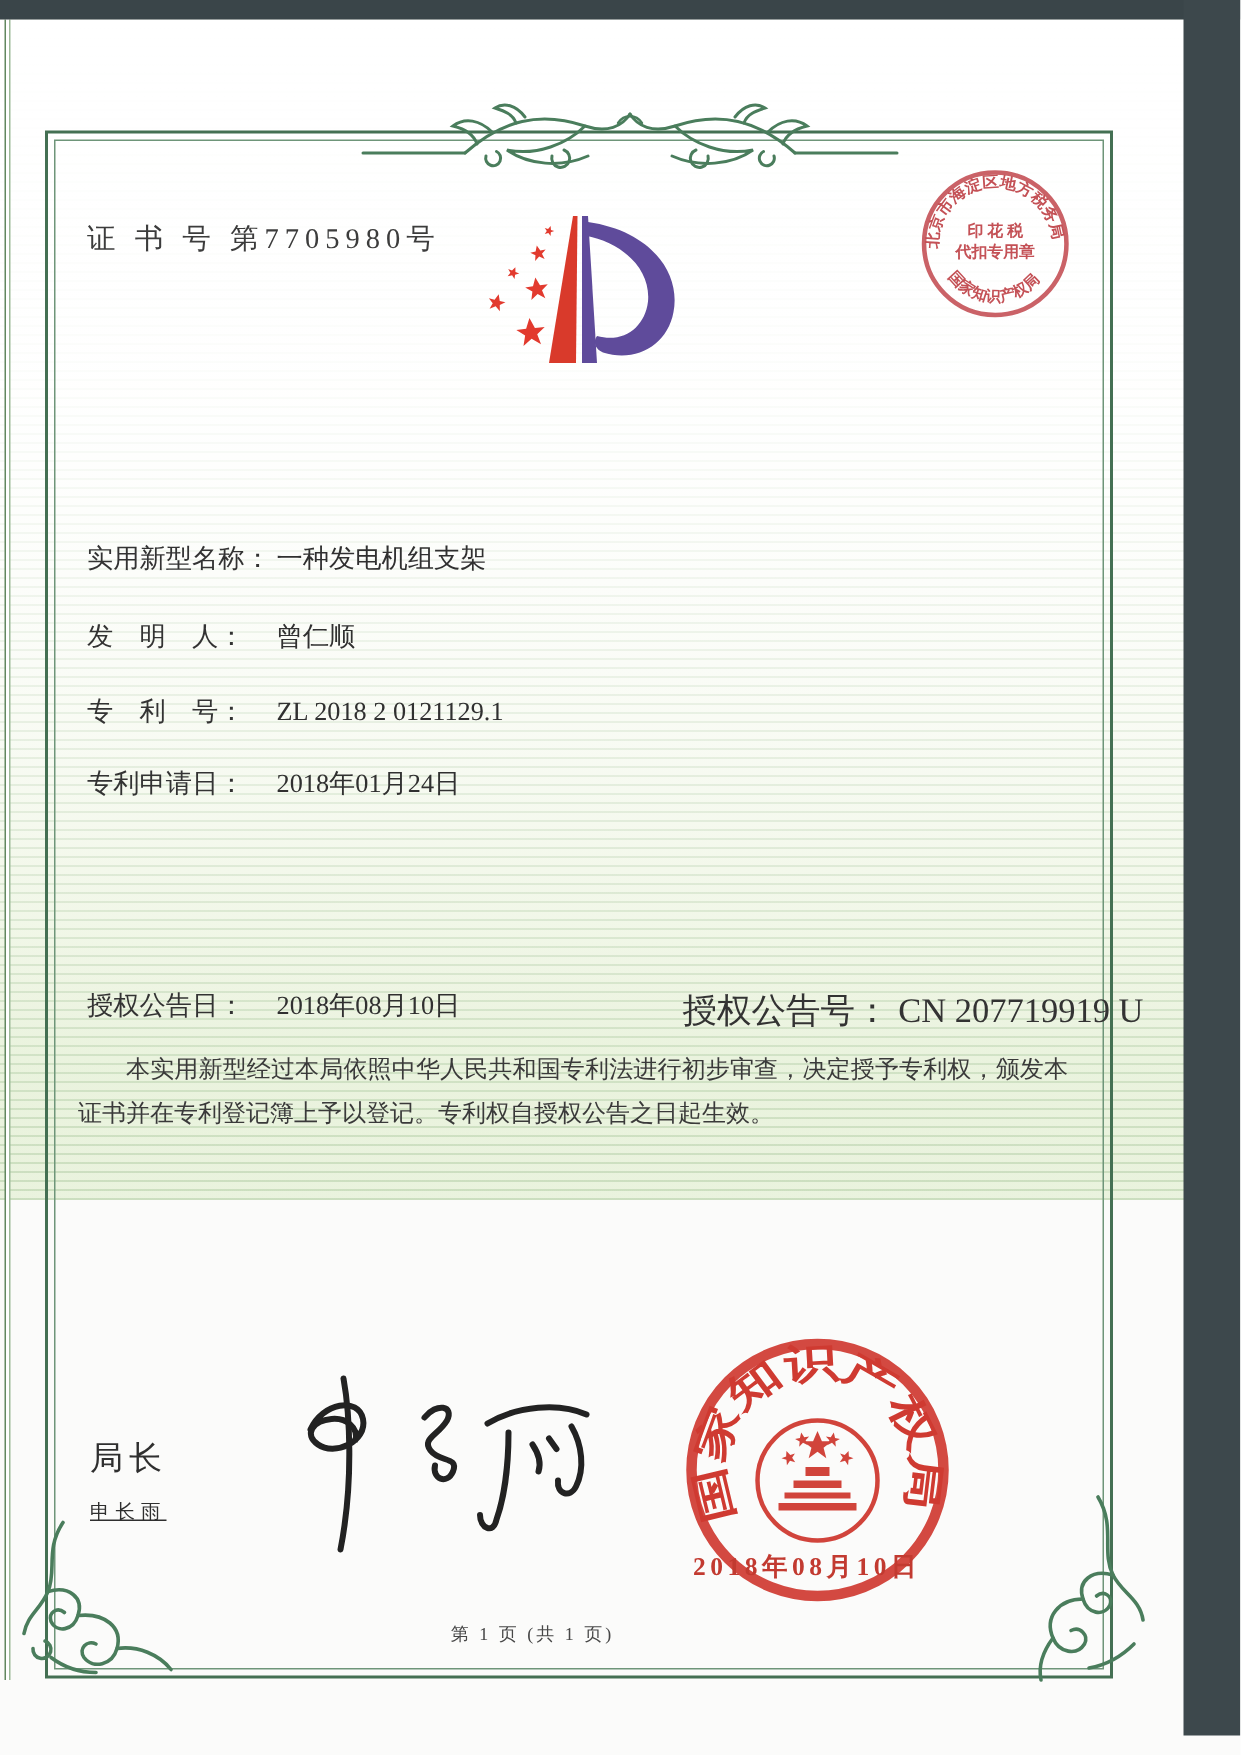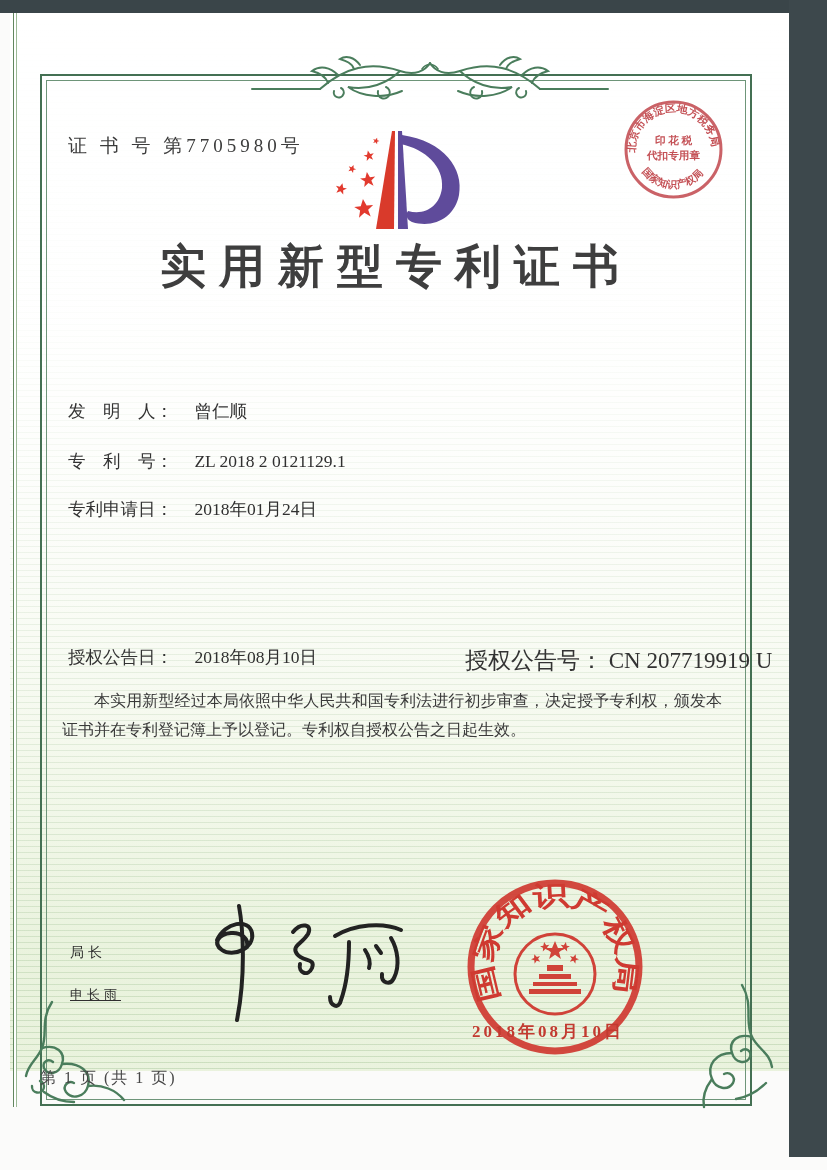--- a/index.html
+++ b/index.html
@@ -1,21 +1,21 @@
 <!DOCTYPE html>
 <html><head>
 <meta charset="utf-8">
 <style>
   html,body{margin:0;padding:0;background:#ffffff;}
   .scan{position:relative;width:827px;height:1170px;background:#fbfbfa;overflow:hidden;
         font-family:"Liberation Serif","DejaVu Serif",serif;color:#3b3b3b;}
   .edge-top{position:absolute;left:0;top:0;width:827px;height:13px;background:#3a4549;}
   .edge-right{position:absolute;left:789px;top:0;width:38px;height:1157px;background:#3d484c;}
-  .page{position:absolute;left:0;top:0;width:790px;height:1071px;
-        background:linear-gradient(180deg,#ffffff 0%,#fcfdfa 28%,#f4f8ec 52%,#ebf3dd 72%,#e3efd3 88%,#e7f1d9 100%);margin-left:10px;}
+  .page{position:absolute;left:0;top:13px;width:790px;height:787px;
+        background:linear-gradient(180deg,#ffffff 0%,#fcfdfa 28%,#f4f8ec 52%,#ebf3dd 72%,#e3efd3 88%,#e7f1d9 100%);}
   .waves{position:absolute;inset:0;
         background:repeating-linear-gradient(180deg,rgba(141,181,126,0.38) 0 1px,rgba(255,255,255,0) 1px 6px);}
   .waves-cover{position:absolute;inset:0;
         background:linear-gradient(180deg,#ffffff 0%,rgba(255,255,255,0.92) 30%,rgba(255,255,255,0.55) 60%,rgba(255,255,255,0.12) 100%);}
   .spine{position:absolute;left:3px;top:0;width:4px;height:1107px;
         background:linear-gradient(90deg,#62875f 1px,#ffffff 1px 3px,#9cba97 3px 4px);}
   .frame{position:absolute;left:30px;top:74px;width:712px;height:1032px;
         border:2px solid #44705384;border-color:#447053;box-sizing:border-box;}
   .frame-inner{position:absolute;left:4px;top:4px;right:4px;bottom:4px;border:1px solid #6e9579;}
   .cert-no{position:absolute;left:58px;top:133px;font-size:19px;letter-spacing:4px;color:#3c3c3c;}
@@ -23,29 +23,29 @@
         font-size:46px;font-weight:bold;letter-spacing:13px;color:#3e3e3e;}
   .row{position:absolute;left:58px;font-size:17.5px;color:#333;white-space:nowrap;}
   .row .lbl{display:inline-block;width:122px;}
   .row .val{color:#303030;}
   .row2{position:absolute;left:455px;font-size:23px;color:#333;white-space:nowrap;}
   .addr{white-space:normal;width:650px;line-height:28px;}
   .addr .val{display:inline;}
   .bodytext{position:absolute;left:52px;top:687px;width:660px;font-size:16px;
         line-height:28.5px;color:#3a3a3a;text-align:justify;}
   .bodytext p{margin:0;text-indent:2em;}
-  .officer-title{position:absolute;left:60px;top:944px;font-size:14px;letter-spacing:4px;color:#2f2f2f;}
+  .officer-title{position:absolute;left:60px;top:944px;font-size:22px;letter-spacing:4px;color:#2f2f2f;}
   .officer-name{position:absolute;left:60px;top:986px;font-size:13px;letter-spacing:4px;color:#2f2f2f;text-decoration:underline;}
   .signature{position:absolute;left:185px;top:900px;}
   .seal{position:absolute;left:457px;top:879px;}
   .seal-date{position:absolute;left:462px;top:1020px;font-size:17px;letter-spacing:3px;
         color:#c23a30;font-weight:bold;}
   .tax-stamp{position:absolute;left:613px;top:99px;}
-  .footer{position:absolute;left:30px;top:1068px;width:650px;
-        font-size:16px;letter-spacing:2px;color:#474747;}
+  .footer{position:absolute;left:30px;top:1068px;width:650px;text-align:center;
+        font-size:12px;letter-spacing:2px;color:#474747;}
   .ornament-top{position:absolute;left:240px;top:47px;}
   .flourish-bl{position:absolute;left:12px;top:1000px;}
   .flourish-br{position:absolute;left:686px;top:983px;transform:scaleX(-1);}
   .logo{position:absolute;left:302px;top:125px;}
   svg text{font-family:"Liberation Serif","DejaVu Serif",serif;}
 </style>
 </head>
 <body>
 
 <div class="scan">
@@ -94,22 +94,25 @@
       <g fill="#e23a2e">
         <use href="#star" transform="translate(64,16) scale(0.35) rotate(18)"></use>
         <use href="#star" transform="translate(57,31) scale(0.55) rotate(-12)"></use>
         <use href="#star" transform="translate(40,44) scale(0.42) rotate(22)"></use>
         <use href="#star" transform="translate(56,55) scale(0.80) rotate(-8)"></use>
         <use href="#star" transform="translate(29,64) scale(0.60) rotate(14)"></use>
         <use href="#star" transform="translate(52,84) scale(1.00) rotate(-6)"></use>
       </g>
     </svg>
 
-    <div class="title">实用新型专利证书</div>
-
+
+    <div class="row" style="top:347px">
+      <span class="lbl">实用新型名称：</span>
+      <span class="val">一种发电机组支架</span>
+    </div>
     <div class="row" style="top:399px">
       <span class="lbl">发　明　人：</span>
       <span class="val">曾仁顺</span>
     </div>
     <div class="row" style="top:449px">
       <span class="lbl">专　利　号：</span>
       <span class="val">ZL 2018 2 0121129.1</span>
     </div>
     <div class="row" style="top:497px">
       <span class="lbl">专利申请日：</span>

